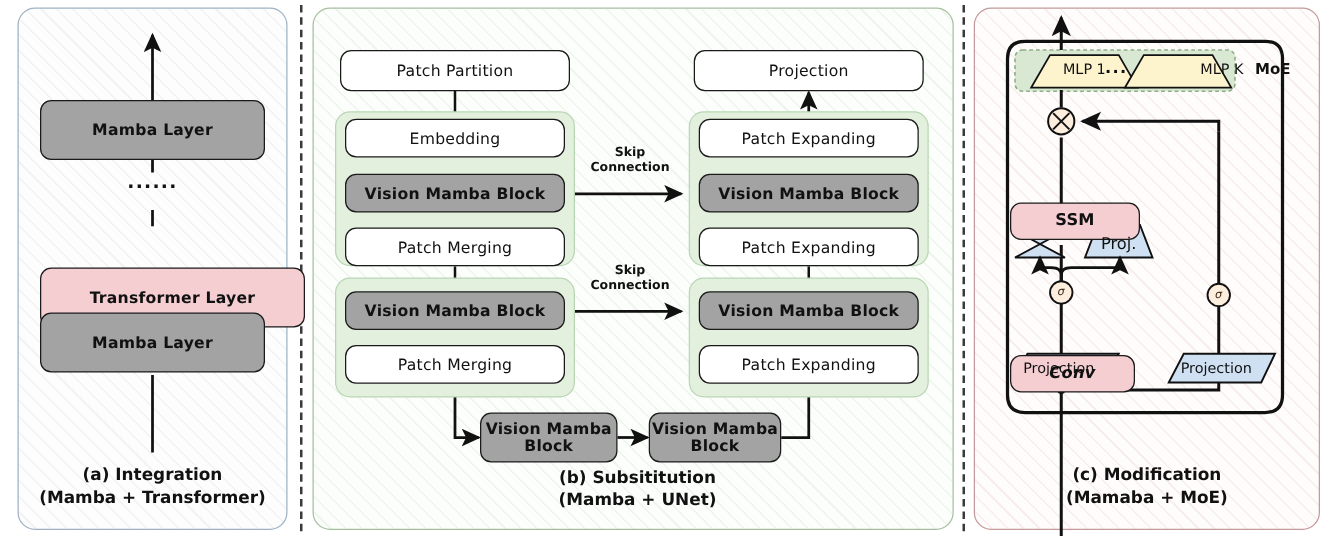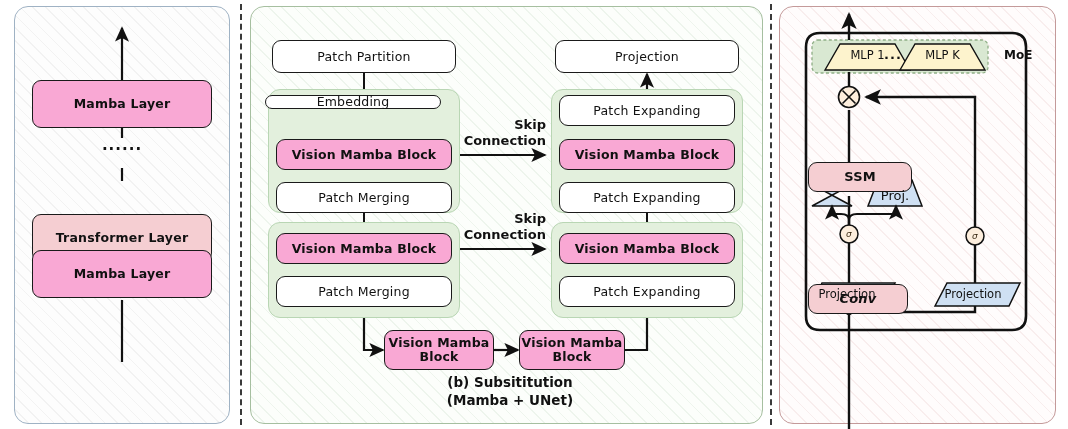--- a/index.html
+++ b/index.html
@@ -40,41 +40,41 @@
   
   .node{
     position:absolute;box-sizing:border-box;
     display:flex;align-items:center;justify-content:center;
     text-align:center;line-height:1.12;
     border:1.4px solid #1a1a1a;border-radius:9px;
     background:#ffffff;color:#111;
     font-size:12.5px;letter-spacing:.2px;
     z-index:6;
   }
-  .node.blue{background:#f9a8d4;font-weight:bold;font-size:12.5px;}
+  .node.blue{background:#a3a3a3;font-weight:bold;font-size:12.5px;}
   .node.pink{background:#f5ced2;font-weight:bold;margin-top:32px;}
 
   
   .group{
     position:absolute;box-sizing:border-box;
     border:1.6px solid #b9d6b4;border-radius:12px;
     background:#e3f0dd;z-index:3;
   }
 
   
   .caption{
     position:absolute;text-align:center;
     font-size:13.5px;font-weight:bold;color:#111;line-height:1.3;
     z-index:8;
   }
 
   
   .smalllabel{
-    position:absolute;text-align:right;
-    font-size:13px;font-weight:bold;color:#111;line-height:1.2;z-index:8;
+    position:absolute;text-align:center;
+    font-size:10px;font-weight:bold;color:#111;line-height:1.2;z-index:8;
   }
   .dots{
     position:absolute;font-size:15px;font-weight:bold;color:#111;
     letter-spacing:1px;z-index:8;text-align:center;
   }
 
   
   svg.wires{position:absolute;left:0;top:0;width:1068px;height:429px;
             overflow:visible;pointer-events:none;}
   svg.wires.under{z-index:2;}
@@ -109,24 +109,28 @@
 
     <line x1="122" y1="138" x2="122" y2="128" stroke="#111" stroke-width="2.2"></line>
 
     <line x1="122" y1="80" x2="122" y2="28" stroke="#111" stroke-width="2.2" marker-end="url(#ah)"></line>
   </svg>
 
   <div class="node blue" style="left:32px;top:80px;width:180px;height:48px;">Mamba Layer</div>
 
   <div class="dots" style="left:32px;top:136px;width:180px;">......</div>
 
-  <div class="node pink" style="left:32px;top:182px;width:180px;height:48px;">Transformer Layer</div>
+  <div class="node pink" style="left:32px;top:182px;width:212px;height:48px;">Transformer Layer</div>
 
   <div class="node blue" style="left:32px;top:250px;width:180px;height:48px;">Mamba Layer</div>
 
+  <div class="caption" style="left:14px;top:372px;width:216px;">
+    <div>(a) Integration</div>
+    <div>(Mamba + Transformer)</div>
+  </div>
 
   <div class="panel hatch-green" id="panel-b"></div>
 
   <div class="group" style="left:268px;top:89px;width:192px;height:124px;"></div>
   <div class="group" style="left:268px;top:222px;width:192px;height:96px;"></div>
 
   <div class="group" style="left:551px;top:89px;width:192px;height:124px;"></div>
   <div class="group" style="left:551px;top:222px;width:192px;height:96px;"></div>
 
   <svg class="wires under">
@@ -149,21 +153,21 @@
     <path d="M625,350 L647,350 L647,307" fill="none" stroke="#111" stroke-width="2.2"></path>
 
     <line x1="494" y1="350" x2="518" y2="350" stroke="#111" stroke-width="2.2" marker-end="url(#ah)"></line>
 
     <line x1="460" y1="155" x2="545" y2="155" stroke="#111" stroke-width="2.2" marker-end="url(#ah)"></line>
 
     <line x1="460" y1="249" x2="545" y2="249" stroke="#111" stroke-width="2.2" marker-end="url(#ah)"></line>
   </svg>
 
   <div class="node" style="left:272px;top:40px;width:184px;height:33px;">Patch Partition</div>
-  <div class="node" style="left:265px;top:95px;width:176px;height:14px;">Embedding</div>
+  <div class="node" style="left:276px;top:95px;width:176px;height:31px;">Embedding</div>
   <div class="node blue" style="left:276px;top:139px;width:176px;height:31px;">Vision Mamba Block</div>
   <div class="node" style="left:276px;top:182px;width:176px;height:31px;">Patch Merging</div>
   <div class="node blue" style="left:276px;top:233px;width:176px;height:31px;">Vision Mamba Block</div>
   <div class="node" style="left:276px;top:276px;width:176px;height:31px;">Patch Merging</div>
 
   <div class="node" style="left:555px;top:40px;width:184px;height:33px;">Projection</div>
   <div class="node" style="left:559px;top:95px;width:176px;height:31px;">Patch Expanding</div>
   <div class="node blue" style="left:559px;top:139px;width:176px;height:31px;">Vision Mamba Block</div>
   <div class="node" style="left:559px;top:182px;width:176px;height:31px;">Patch Expanding</div>
   <div class="node blue" style="left:559px;top:233px;width:176px;height:31px;">Vision Mamba Block</div>
@@ -239,28 +243,32 @@
 
     <circle cx="849" cy="97" r="10.5" fill="#fdeedd" stroke="#111" stroke-width="1.6"></circle>
     <line x1="842.5" y1="90.5" x2="855.5" y2="103.5" stroke="#111" stroke-width="1.6"></line>
     <line x1="855.5" y1="90.5" x2="842.5" y2="103.5" stroke="#111" stroke-width="1.6"></line>
   </svg>
 
   <div class="node pink" style="left:808px;top:130px;width:104px;height:30px;font-size:13px;">SSM</div>
   <div class="node pink" style="left:808px;top:252px;width:100px;height:30px;font-size:13px;font-style:italic;">Conv</div>
 
   <div class="trapLabel" style="left:825px;top:48px;width:85px;">MLP 1</div>
-  <div class="trapLabel" style="left:900px;top:48px;width:85px;">MLP K</div>
+  <div class="trapLabel" style="left:900px;top:48px;width:85px;padding-left:35px;">MLP K</div>
   <div class="dots" style="left:880px;top:47px;width:26px;font-size:13px;">...</div>
   <div class="moeLabel" style="left:992px;top:48px;margin-left:12px;">MoE</div>
 
   <div class="trapLabel small" style="left:868px;top:188px;width:54px;">Proj.</div>
   <div class="trapLabel" style="left:810px;top:287px;width:74px;">Projection</div>
   <div class="trapLabel" style="left:936px;top:287px;width:74px;">Projection</div>
 
   <div class="sigmaLabel" style="left:846px;top:229px;">σ</div>
   <div class="sigmaLabel" style="left:972px;top:231px;">σ</div>
 
+  <div class="caption" style="left:779px;top:372px;width:277px;">
+    <div>(c) Modification</div>
+    <div>(Mamaba + MoE)</div>
+  </div>
 
   <div class="vsep" id="sep1"></div>
   <div class="vsep" id="sep2"></div>
 
 </div>
 
 </body></html>

